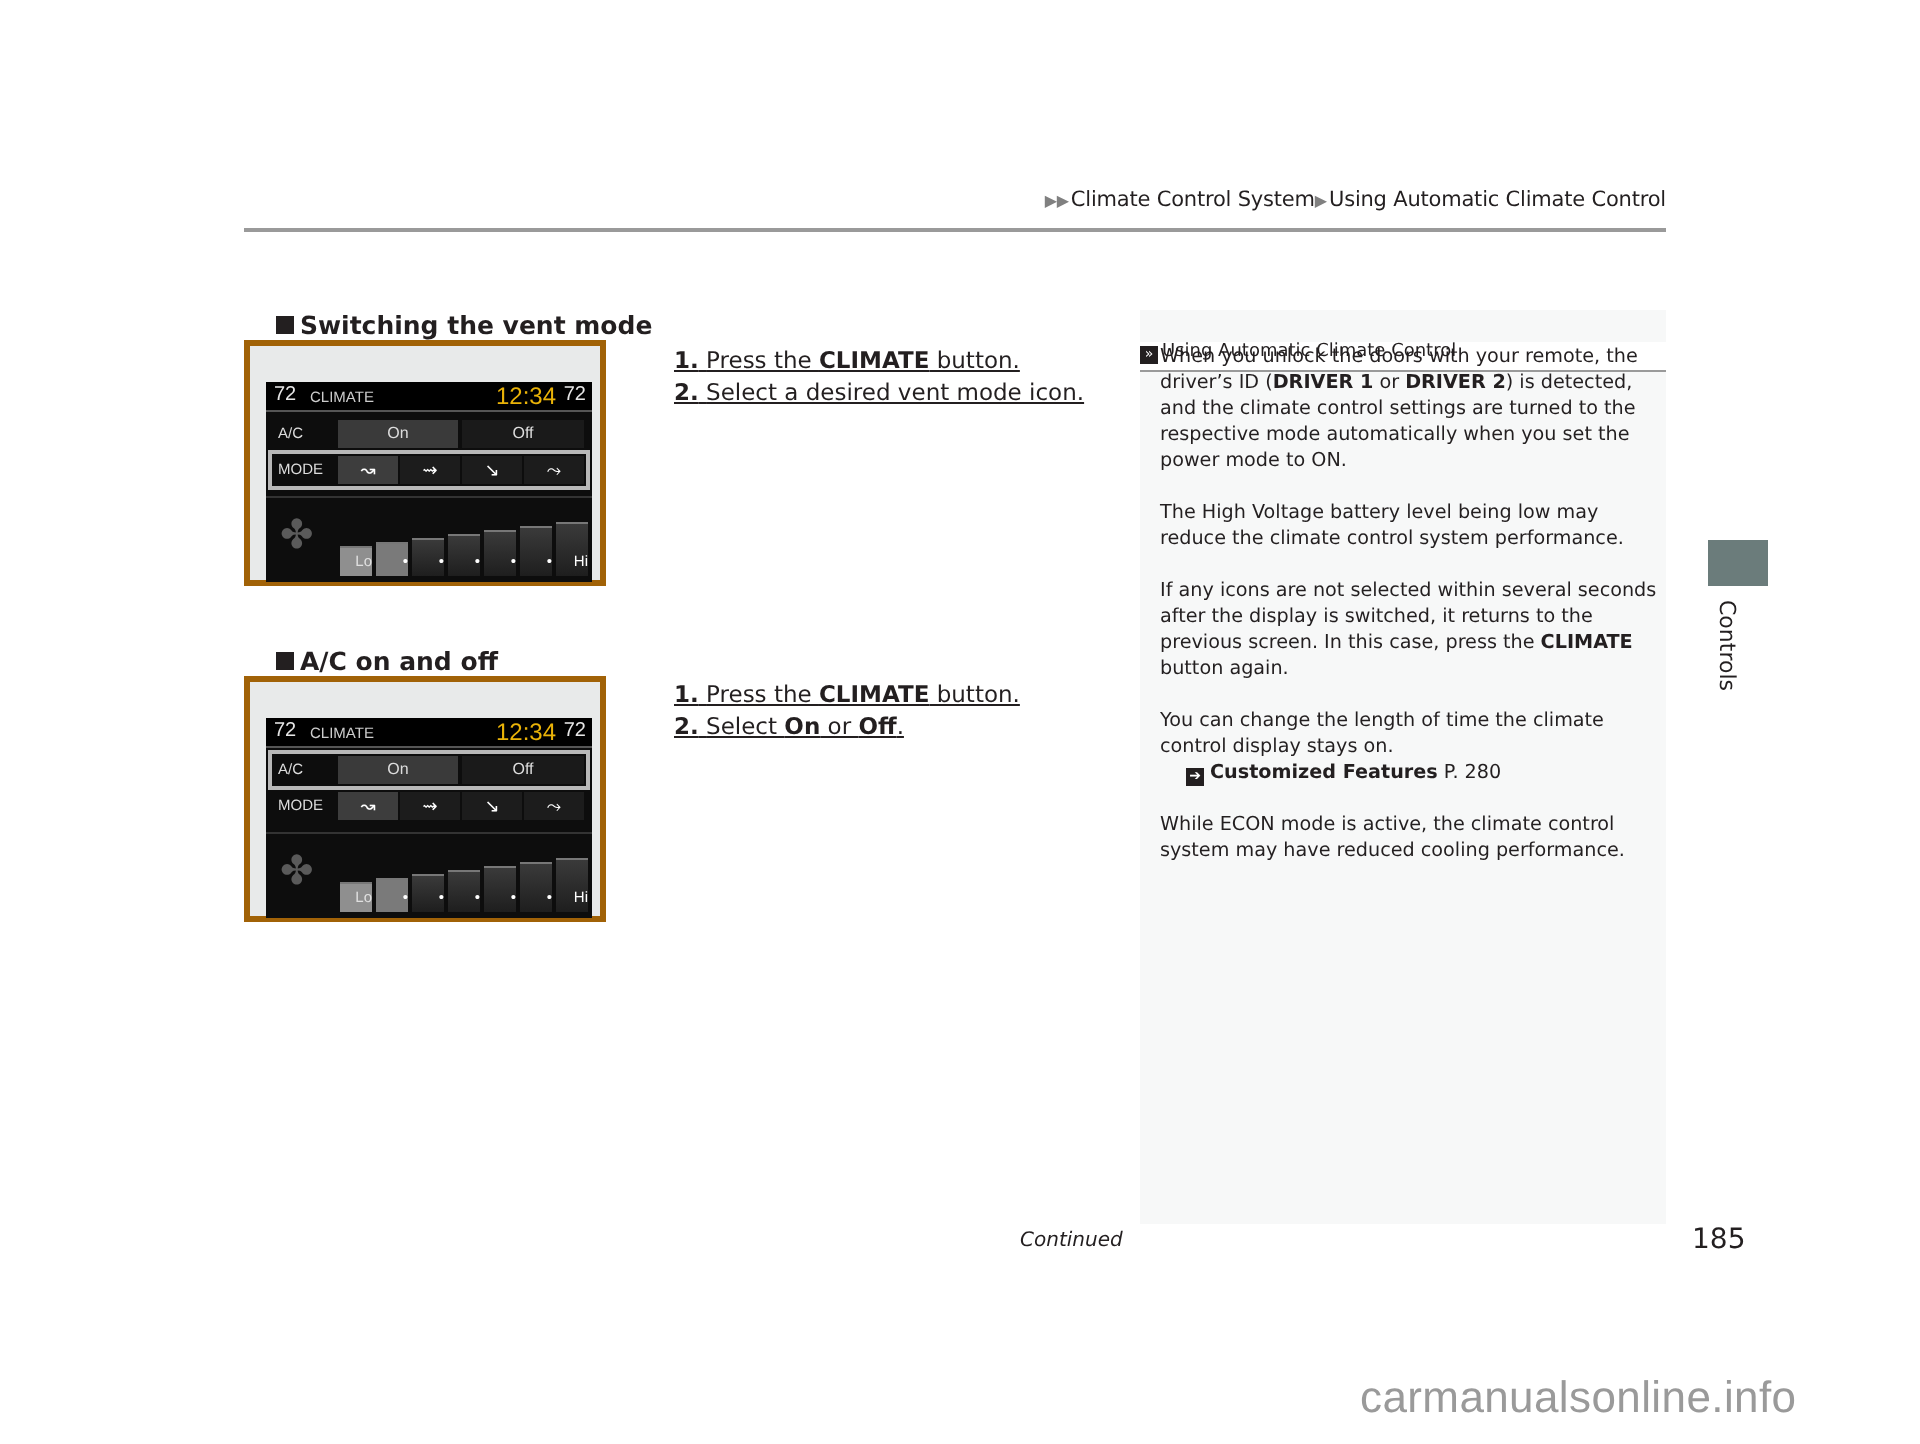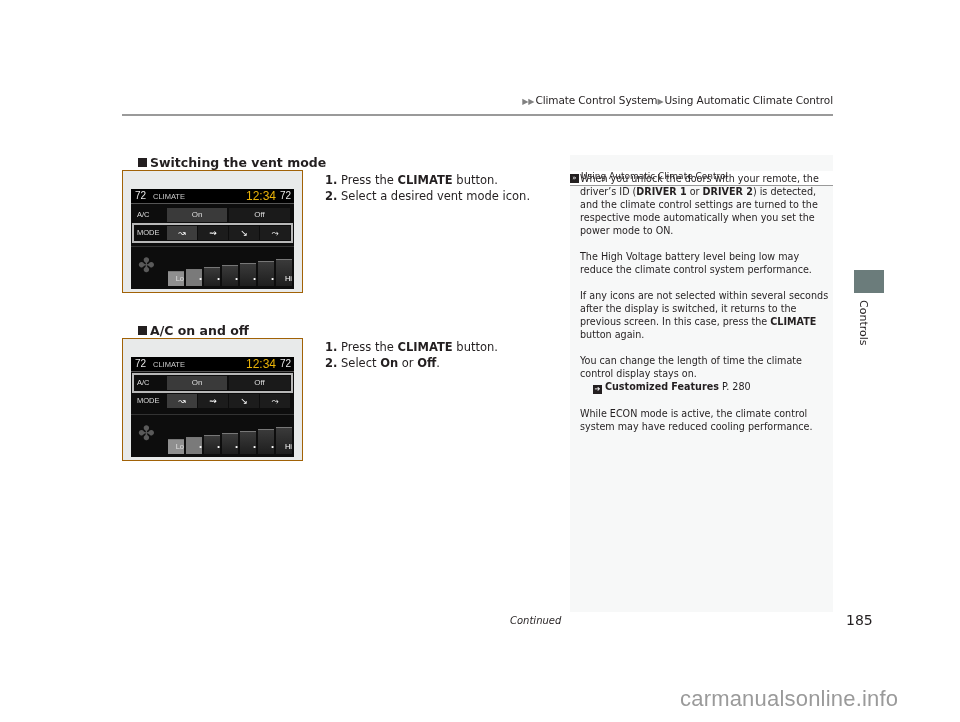--- a/index.html
+++ b/index.html
@@ -12,27 +12,27 @@
       white-space: nowrap; letter-spacing: -0.1px;
     }
     .breadcrumb .tri { color: #808080; font-size: 8px; margin-right: 1px; }
     .header-rule { position: absolute; left: 122px; top: 114px; width: 711px; height: 2px; background: #9a9a9a; }
 
     .section-title {
       position: absolute; left: 138px; font-size: 12.5px; font-weight: bold; white-space: nowrap;
     }
     .section-title .sq { display: inline-block; width: 9px; height: 9px; background: #231f20; margin-right: 3px; vertical-align: 0px; }
 
-    .steps { position: absolute; left: 325px; font-size: 11.5px; line-height: 16px; }
+    .steps { position: absolute; left: 337px; font-size: 11.5px; line-height: 16px; text-decoration: underline; }
     .steps .num { font-weight: bold; }
     .steps b { font-weight: bold; }
 
     .screen-frame {
       position: absolute; left: 122px; width: 181px; height: 123px; background: #e8eaea;
-      border: 1px solid #a16207; box-sizing: border-box;
+      border: 3px solid #a16207; box-sizing: border-box;
     }
     .screen {
       position: absolute; left: 8px; top: 18px; width: 163px; height: 100px; background: #0d0d0d;
       font-family: "Liberation Sans", sans-serif; color: #e6e6e6;
     }
     .scr-top { position: absolute; left: 0; top: 0; width: 163px; height: 14px; background: #000; border-bottom: 1px solid #555; }
     .scr-top .tl { position: absolute; left: 4px; top: 1px; font-size: 10px; }
     .scr-top .ttl { position: absolute; left: 22px; top: 3px; font-size: 7.5px; color: #ccc; }
     .scr-top .clock { position: absolute; right: 18px; top: 0px; font-size: 12px; color: #eab308; }
     .scr-top .tr { position: absolute; right: 3px; top: 1px; font-size: 10px; }

